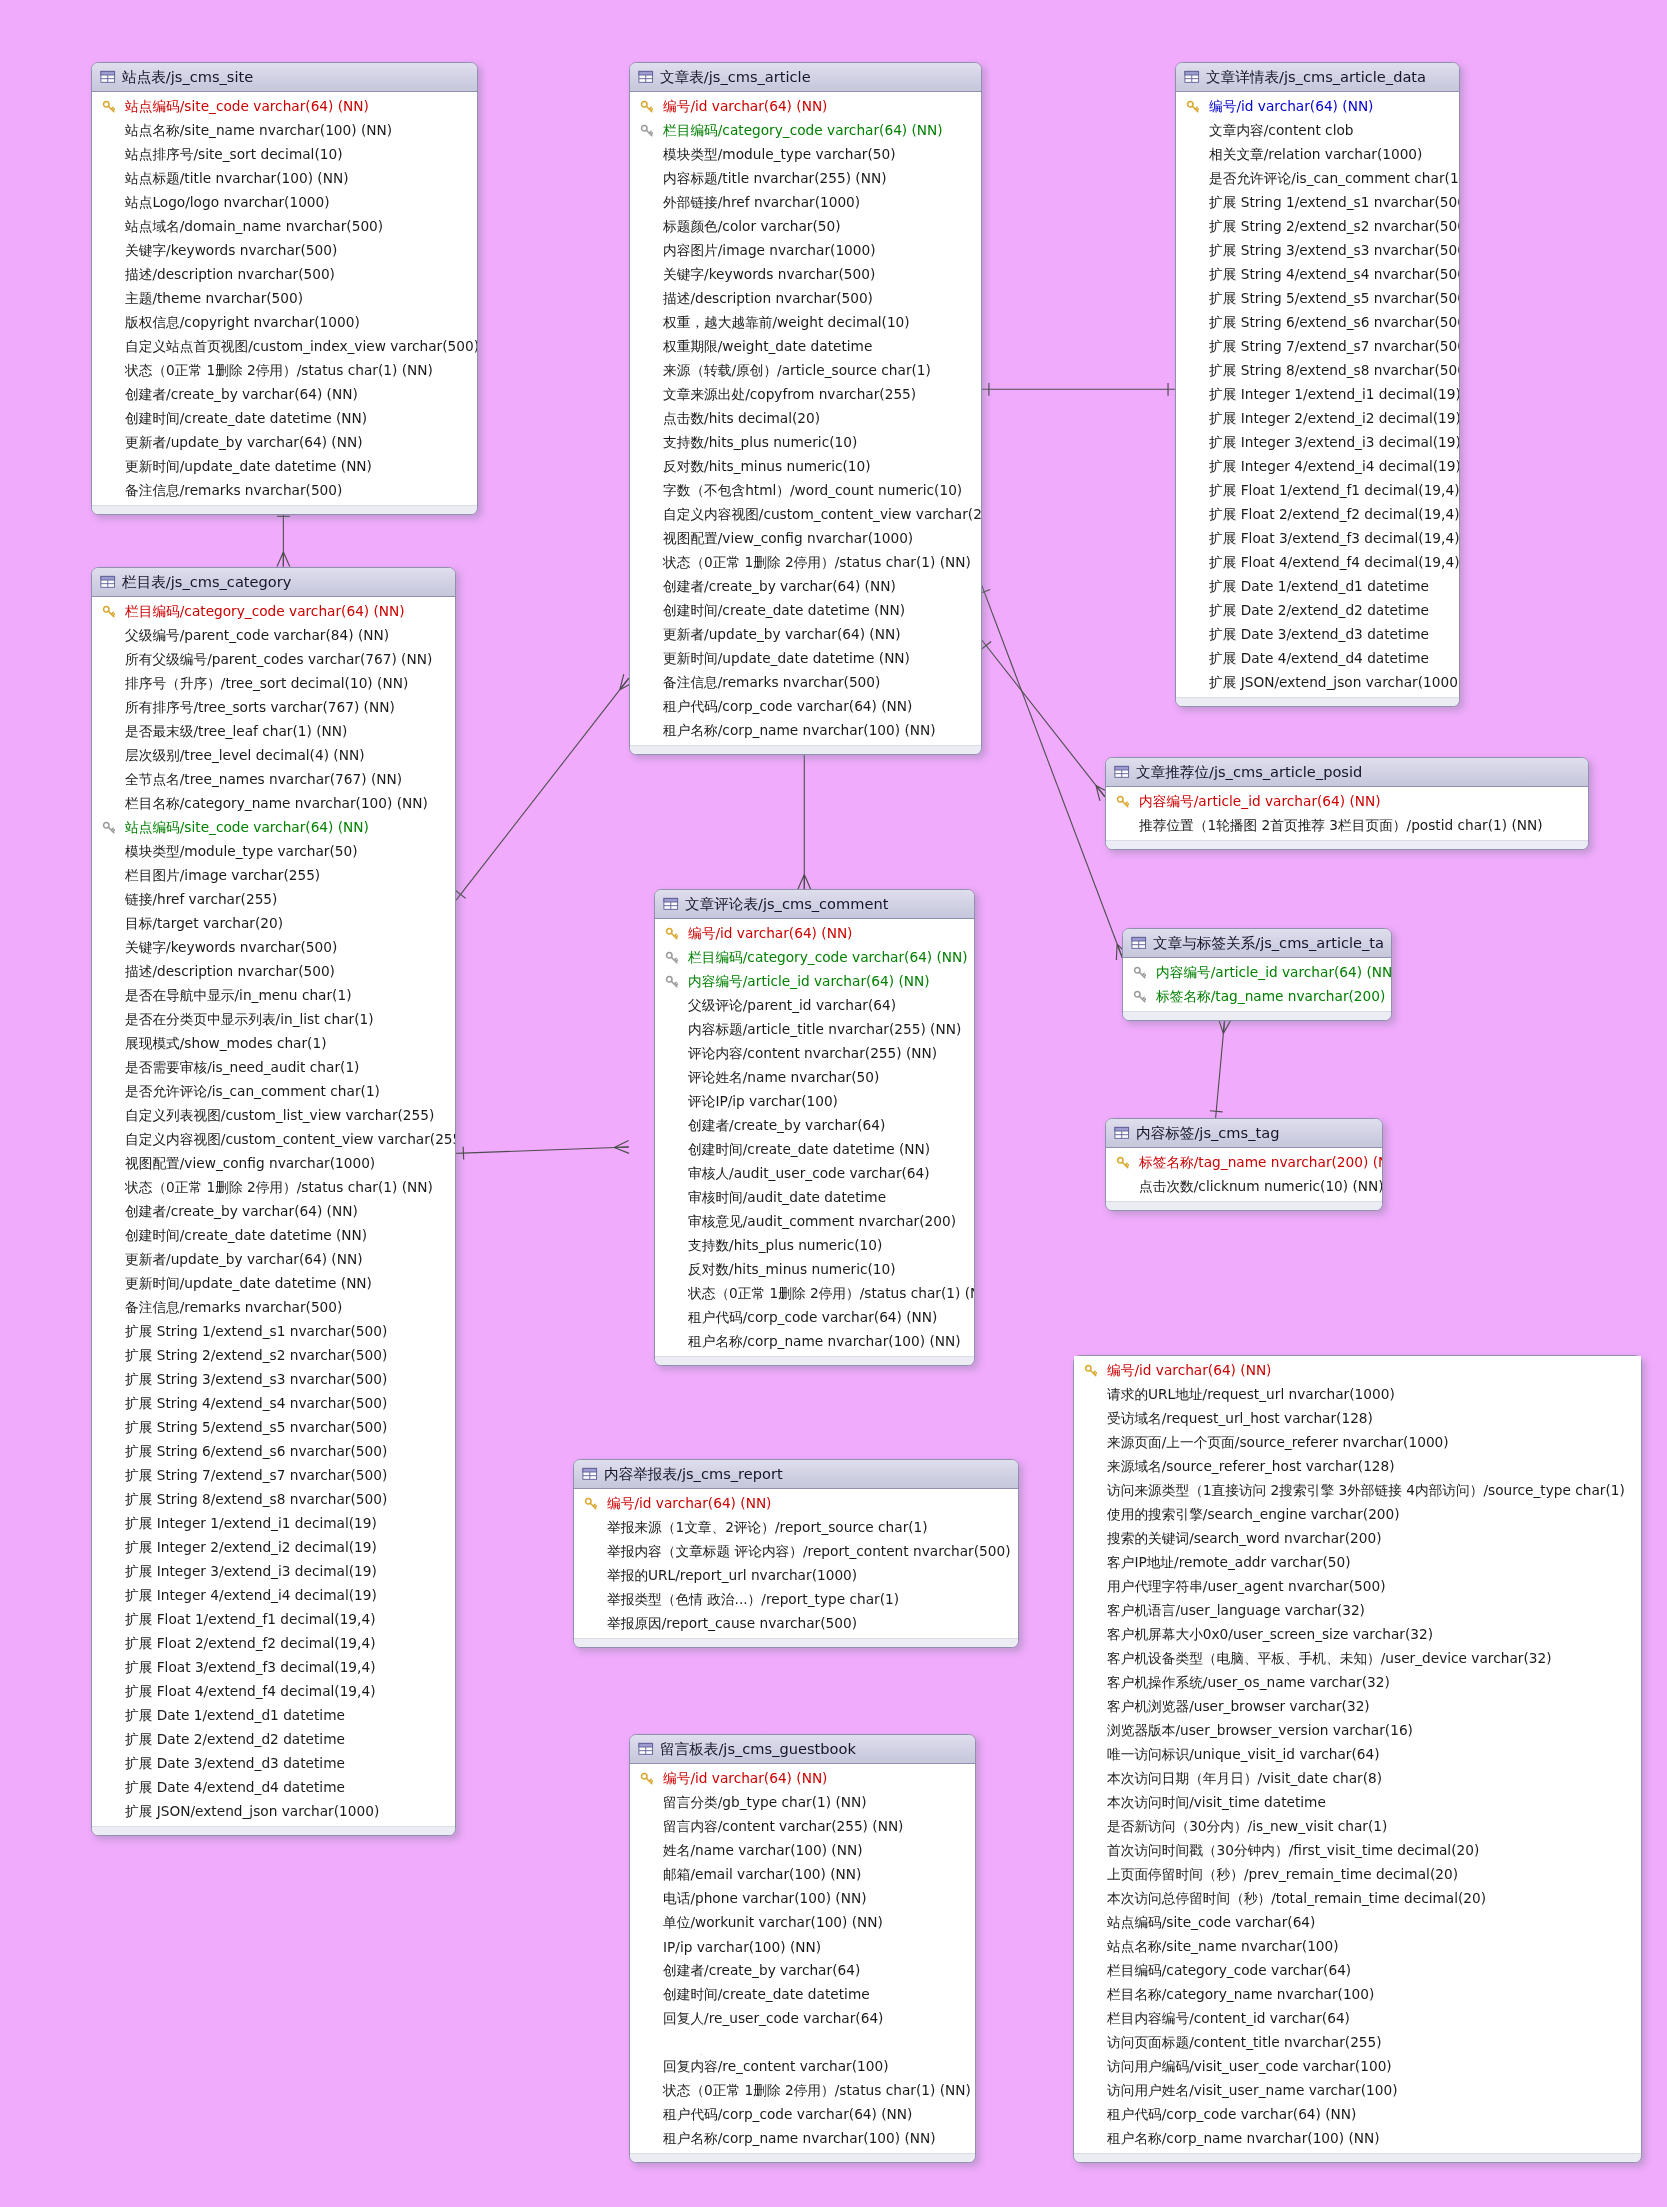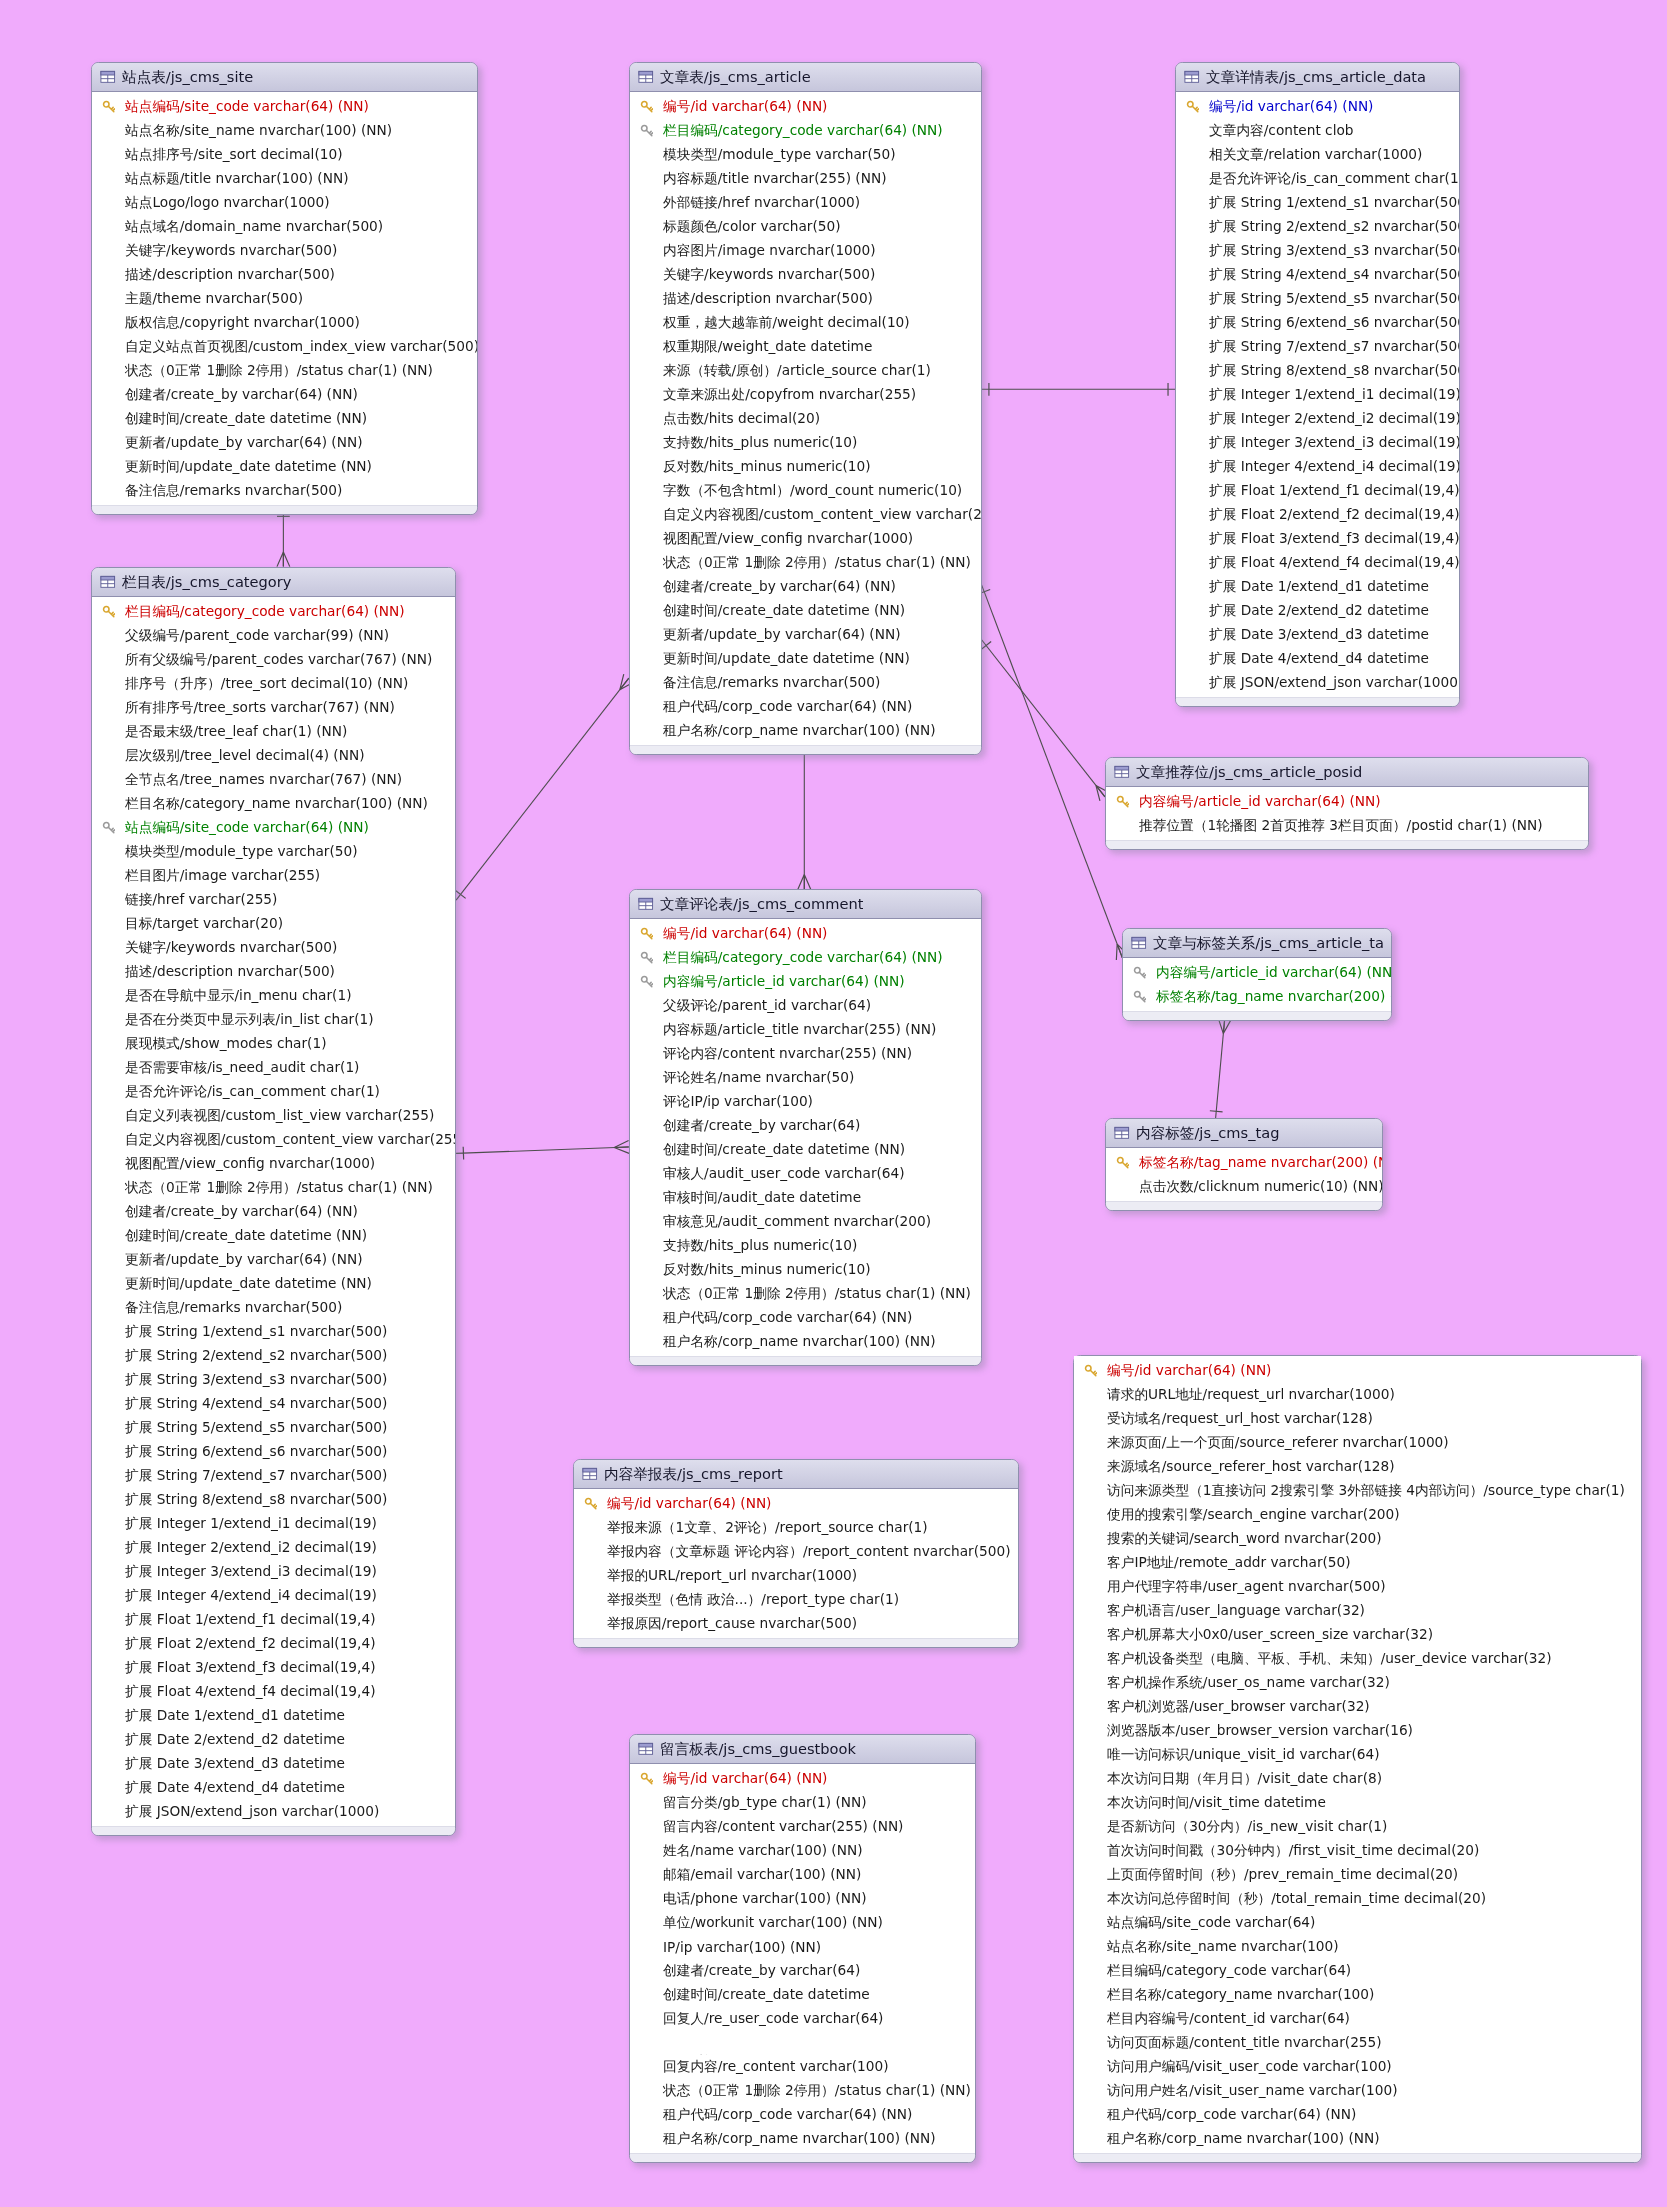--- a/index.html
+++ b/index.html
@@ -157,21 +157,21 @@
           <span class="key-cell">
             <svg width="13.7" height="13.7" viewBox="0 0 16 16">
               <circle cx="5" cy="5" r="3.2" fill="none" stroke="#d9a62e" stroke-width="1.8"></circle>
               <path d="M7.4 7.4 L13.8 13.8 M10.8 10.8 L13 8.6 M12.6 12.6 L14.8 10.4" fill="none" stroke="#d9a62e" stroke-width="1.8" stroke-linecap="round"></path>
             </svg>
           </span>
           <span class="field-text" style="color: rgb(204, 0, 0);">栏目编码/category_code varchar(64) (NN)</span>
         </div>
         <div class="er-row">
           <span class="key-cell"></span>
-          <span class="field-text" style="color: rgb(26, 26, 26);">父级编号/parent_code varchar(99) (NN)</span>
+          <span class="field-text" style="color: rgb(26, 26, 26);">父级编号/parent_code varchar(84) (NN)</span>
         </div>
         <div class="er-row">
           <span class="key-cell"></span>
           <span class="field-text" style="color: rgb(26, 26, 26);">所有父级编号/parent_codes varchar(767) (NN)</span>
         </div>
         <div class="er-row">
           <span class="key-cell"></span>
           <span class="field-text" style="color: rgb(26, 26, 26);">排序号（升序）/tree_sort decimal(10) (NN)</span>
         </div>
         <div class="er-row">
@@ -710,21 +710,21 @@
           </span>
           <span class="field-text" style="color: rgb(204, 0, 0);">标签名称/tag_name nvarchar(200) (NN)</span>
         </div>
         <div class="er-row">
           <span class="key-cell"></span>
           <span class="field-text" style="color: rgb(26, 26, 26);">点击次数/clicknum numeric(10) (NN)</span>
         </div>
       </div>
       <div class="er-foot"></div>
     </div>
-    <div class="er-table" style="left: 629px; top: 889px; width: 353px;">
+    <div class="er-table" style="left: 654px; top: 889px; width: 321px;">
       <div class="er-head">
         <span class="tbl-icon">
           <svg width="15.5" height="13.7" viewBox="0 0 17 15">
             <rect x="1" y="1.5" width="15" height="12" fill="#ffffff" stroke="#5f5f96" stroke-width="1"></rect>
             <rect x="1" y="1.5" width="15" height="4" fill="#9c9cd0" stroke="#5f5f96" stroke-width="1"></rect>
             <line x1="1" y1="9.5" x2="16" y2="9.5" stroke="#5f5f96"></line>
             <line x1="8.5" y1="5.5" x2="8.5" y2="13.5" stroke="#5f5f96"></line>
           </svg>
         </span>
         <span class="er-title">文章评论表/js_cms_comment</span>

